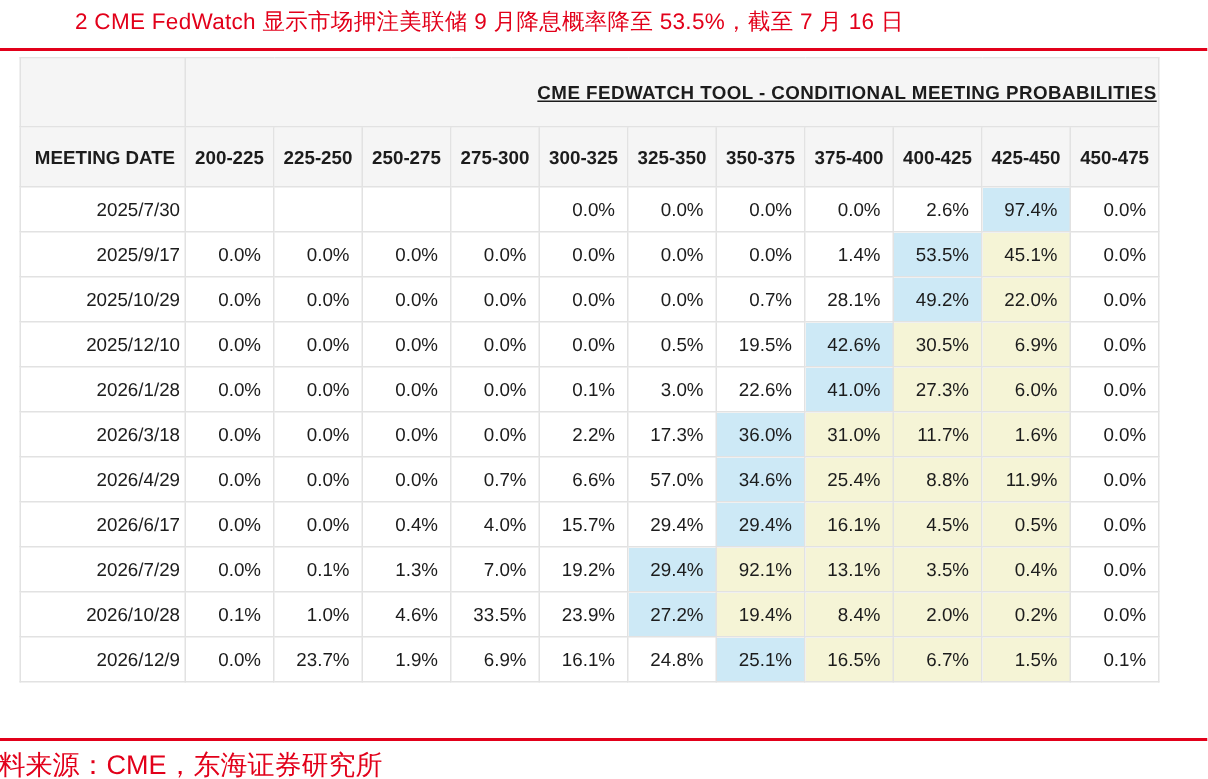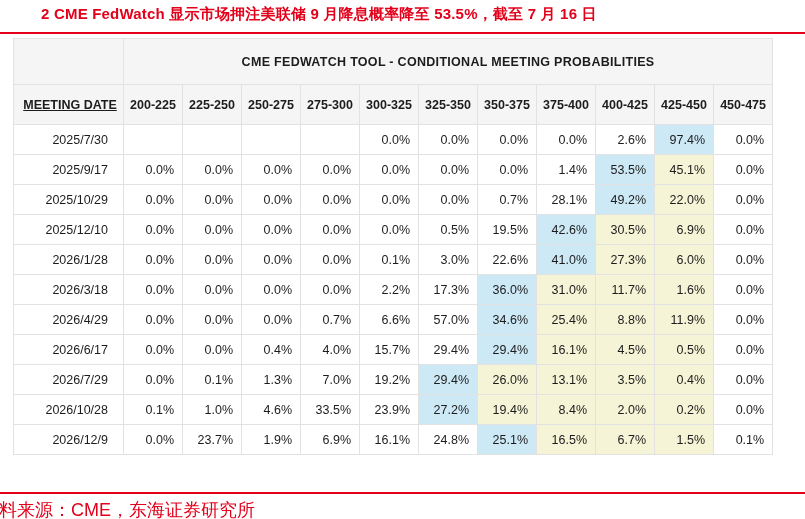--- a/index.html
+++ b/index.html
@@ -12,22 +12,22 @@
   }
   *{box-sizing:border-box;}
   html,body{margin:0;padding:0;}
   body{
     width:805px;height:519px;position:relative;overflow:hidden;
     background:#ffffff;
     font-family:"Liberation Sans","DejaVu Sans",sans-serif;
     color:var(--text);
   }
   .caption{
-    position:absolute;top:5px;left:1px;
-    font-size:15px;font-weight:bold;color:var(--red);
+    position:absolute;top:5px;left:10px;
+    font-size:15px;font-weight:normal;color:var(--red);
     white-space:nowrap;letter-spacing:0.2px;padding-left:40px;
   }
   .rule{
     position:absolute;left:0;width:805px;height:2px;background:var(--red);
   }
   .rule-top{top:32px;}
   .rule-bottom{top:492px;}
   .source{
     position:absolute;top:498px;left:-1px;
     font-size:18px;color:var(--red);white-space:nowrap;
@@ -38,27 +38,27 @@
   }
   col.date-col{width:110px;}
   col.rate-col{width:59px;}
   th,td{
     border:1px solid var(--border);
     font-size:12.5px;color:var(--text);
     white-space:nowrap;overflow:hidden;
   }
   thead th{background:var(--header-bg);font-weight:bold;}
   th.corner{height:46px;}
-  th.group-h{height:46px;text-align:center;letter-spacing:0.3px;}
+  th.group-h{height:46px;text-align:right;letter-spacing:0.3px;text-decoration:underline;}
   tr.colhead-row th{height:40px;text-align:center;}
-  th.date-h{text-align:left;padding-left:4px;text-decoration:underline;}
+  th.date-h{text-align:left;padding-left:4px;}
   tbody td{
     height:30px;text-align:right;padding-right:8px;background:#ffffff;
   }
-  tbody td.date-cell{padding-right:15px;}
+  tbody td.date-cell{padding-right:3px;}
   tbody td.hl-b{background:var(--blue);}
   tbody td.hl-y{background:var(--yellow);}
 </style>
 </head>
 <body>
 
 <div class="caption">2  CME FedWatch 显示市场押注美联储 9 月降息概率降至 53.5%，截至 7 月 16 日</div>
 <div class="rule rule-top"></div>
 
 <div class="tablewrap">
@@ -211,21 +211,21 @@
           <td>0.0%</td>
         </tr>
         <tr>
           <td class="date-cell">2026/7/29</td>
           <td>0.0%</td>
           <td>0.1%</td>
           <td>1.3%</td>
           <td>7.0%</td>
           <td>19.2%</td>
           <td class="hl-b">29.4%</td>
-          <td class="hl-y">26.0%</td>
+          <td class="hl-y">92.1%</td>
           <td class="hl-y">13.1%</td>
           <td class="hl-y">3.5%</td>
           <td class="hl-y">0.4%</td>
           <td>0.0%</td>
         </tr>
         <tr>
           <td class="date-cell">2026/10/28</td>
           <td>0.1%</td>
           <td>1.0%</td>
           <td>4.6%</td>

